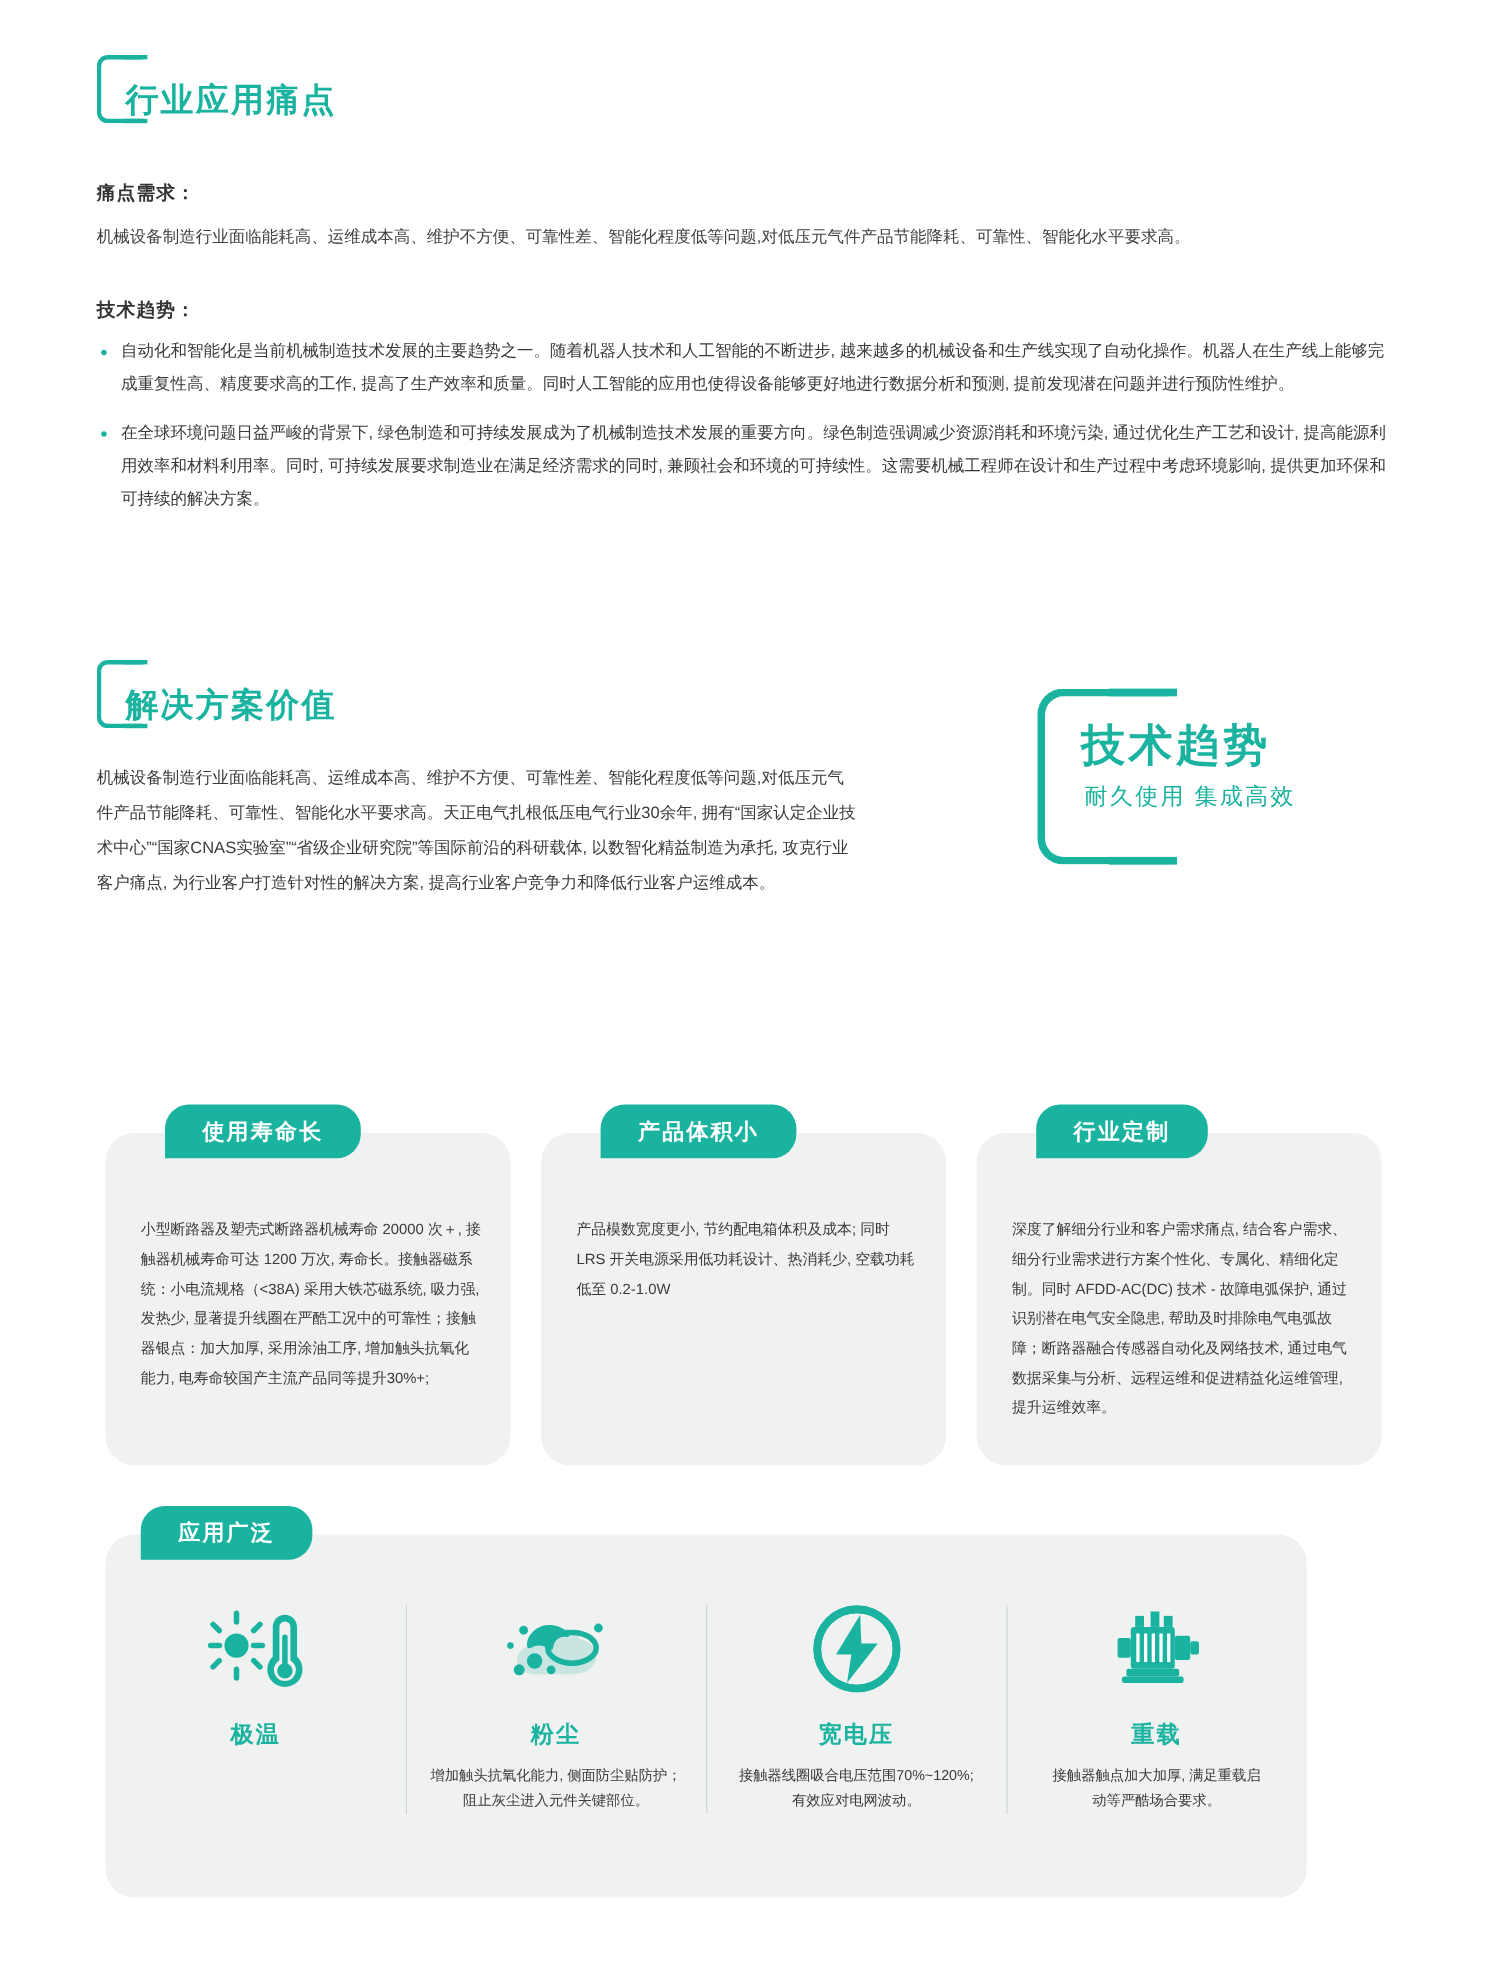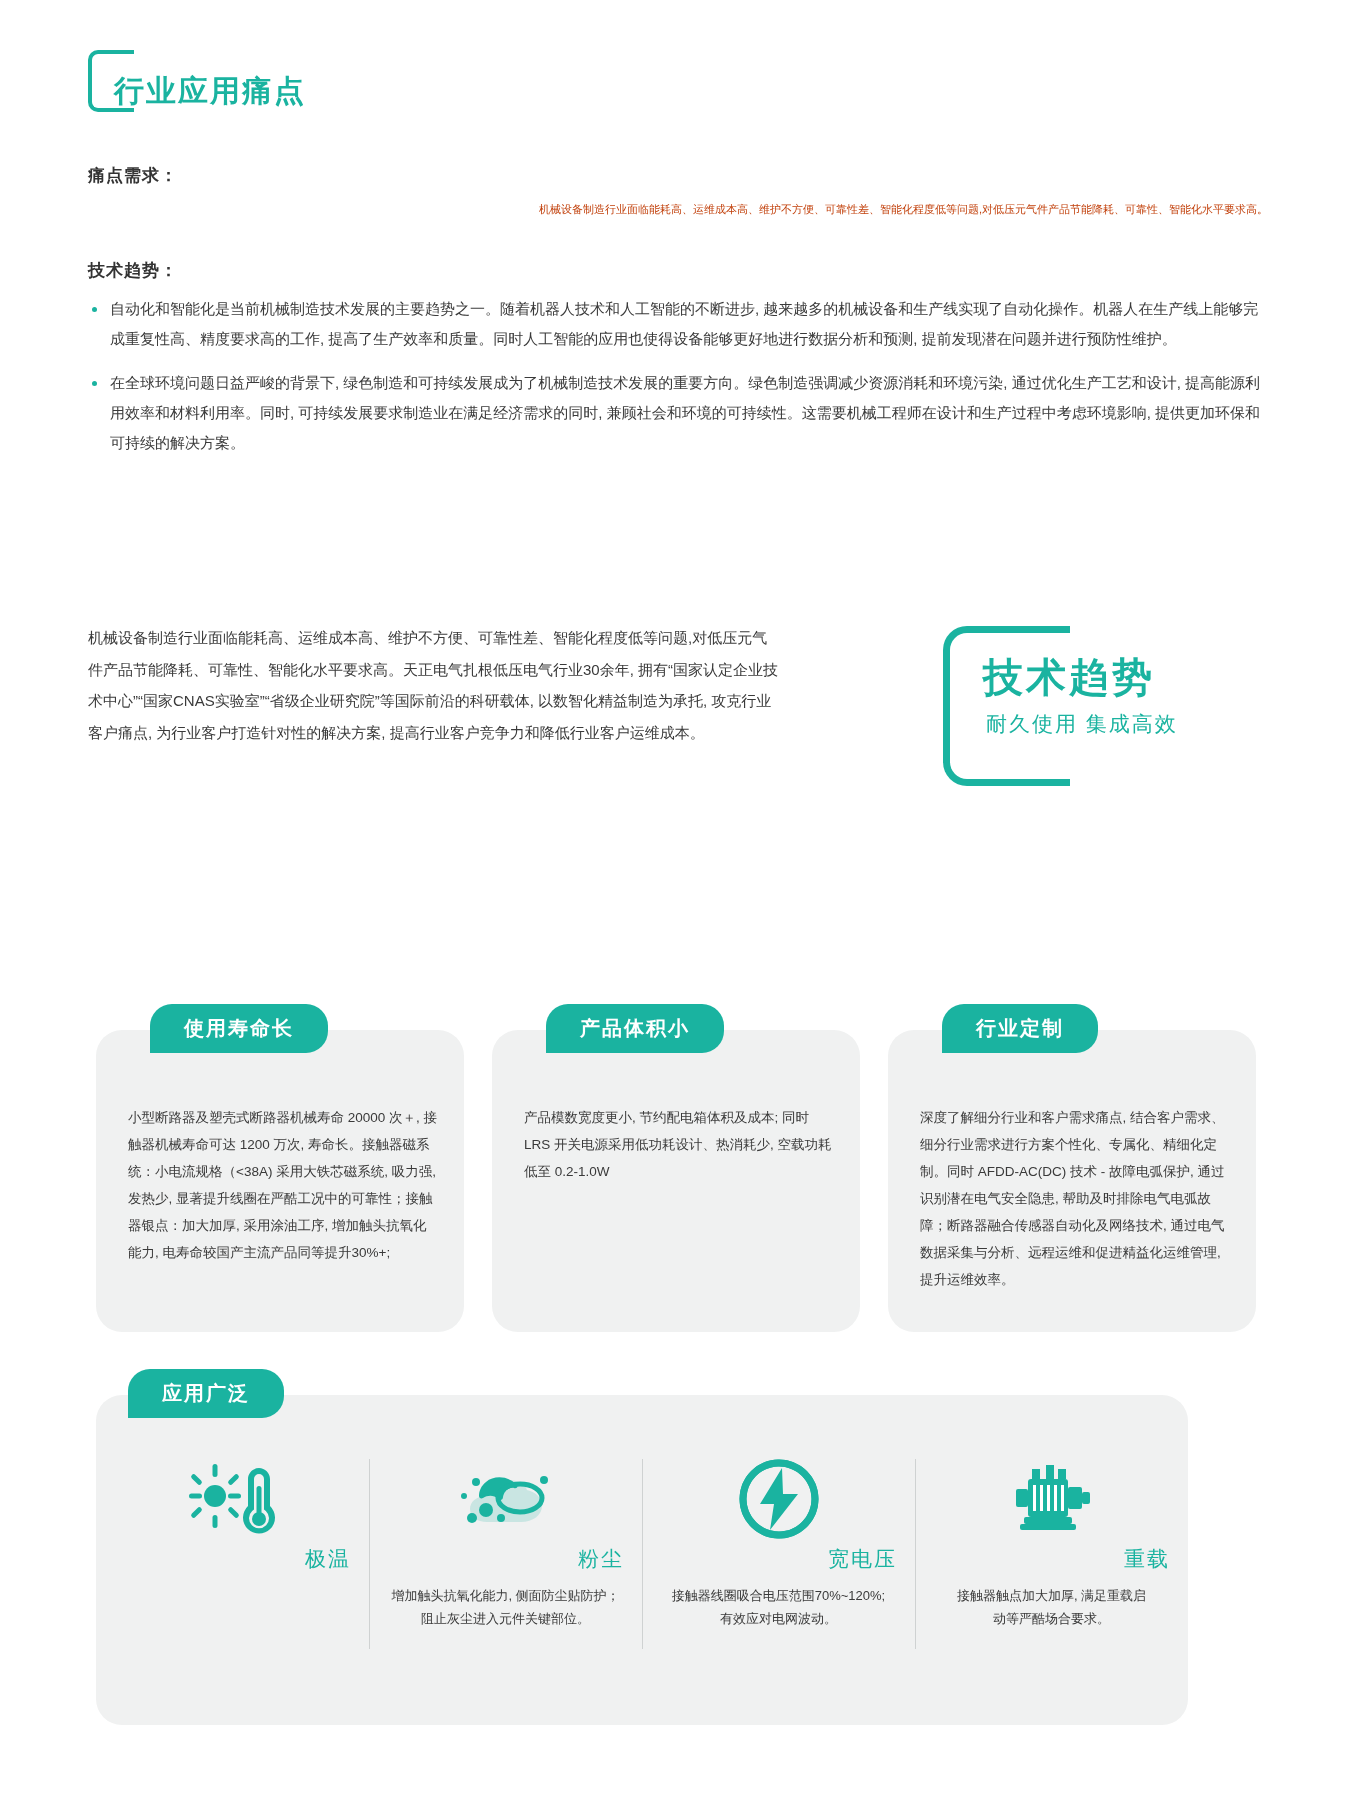--- a/index.html
+++ b/index.html
@@ -62,24 +62,23 @@
     width: 1180px;
   }
   .sub-label {
     font-size: 17px;
     font-weight: bold;
     color: #333;
     margin: 0 0 12px 0;
     letter-spacing: 1px;
   }
   .body-text {
-    font-size: 11px;
+    font-size: 15px;
     line-height: 1.85;
-    color: #c2410c;
-    text-align: right;
+    color: #404040;
   }
   .bullet-list { margin: 0; padding: 0; list-style: none; }
   .bullet-item {
     position: relative;
     padding-left: 22px;
     font-size: 15px;
     line-height: 2.0;
     color: #3a3a3a;
     margin-bottom: 14px;
   }
@@ -226,26 +225,25 @@
     width: 1px; height: 190px;
     background: #cfd2d2;
   }
   .app-icon {
     height: 92px;
     display: flex;
     align-items: center;
     justify-content: center;
   }
   .app-name {
-    margin-top: 0;
+    margin-top: 18px;
     font-size: 21px;
-    font-weight: normal;
+    font-weight: bold;
     color: #1ab3a0;
     letter-spacing: 2px;
-    text-align: right;
   }
   .app-desc {
     margin-top: 12px;
     font-size: 13px;
     line-height: 1.75;
     color: #3a3a3a;
   }
 </style>
 </head>
 <body>
@@ -266,20 +264,24 @@
     <p class="sub-label">技术趋势：</p>
     <ul class="bullet-list">
       <li class="bullet-item">自动化和智能化是当前机械制造技术发展的主要趋势之一。随着机器人技术和人工智能的不断进步, 越来越多的机械设备和生产线实现了自动化操作。机器人在生产线上能够完成重复性高、精度要求高的工作, 提高了生产效率和质量。同时人工智能的应用也使得设备能够更好地进行数据分析和预测, 提前发现潜在问题并进行预防性维护。</li>
       <li class="bullet-item">在全球环境问题日益严峻的背景下, 绿色制造和可持续发展成为了机械制造技术发展的重要方向。绿色制造强调减少资源消耗和环境污染, 通过优化生产工艺和设计, 提高能源利用效率和材料利用率。同时, 可持续发展要求制造业在满足经济需求的同时, 兼顾社会和环境的可持续性。这需要机械工程师在设计和生产过程中考虑环境影响, 提供更加环保和可持续的解决方案。</li>
     </ul>
   </div>
 </div>
 
 <div id="value-section">
 
+  <div class="section-head">
+    <span class="bracket"></span>
+    <span class="section-title">解决方案价值</span>
+  </div>
 
   <p id="value-paragraph">机械设备制造行业面临能耗高、运维成本高、维护不方便、可靠性差、智能化程度低等问题,对低压元气件产品节能降耗、可靠性、智能化水平要求高。天正电气扎根低压电气行业30余年, 拥有“国家认定企业技术中心”“国家CNAS实验室”“省级企业研究院”等国际前沿的科研载体, 以数智化精益制造为承托, 攻克行业客户痛点, 为行业客户打造针对性的解决方案, 提高行业客户竞争力和降低行业客户运维成本。</p>
 
   <div id="durable-badge">
     <span class="dbracket"></span>
     <span class="dtitle">技术趋势</span>
     <span class="dsub">耐久使用 集成高效</span>
   </div>
 </div>
 

